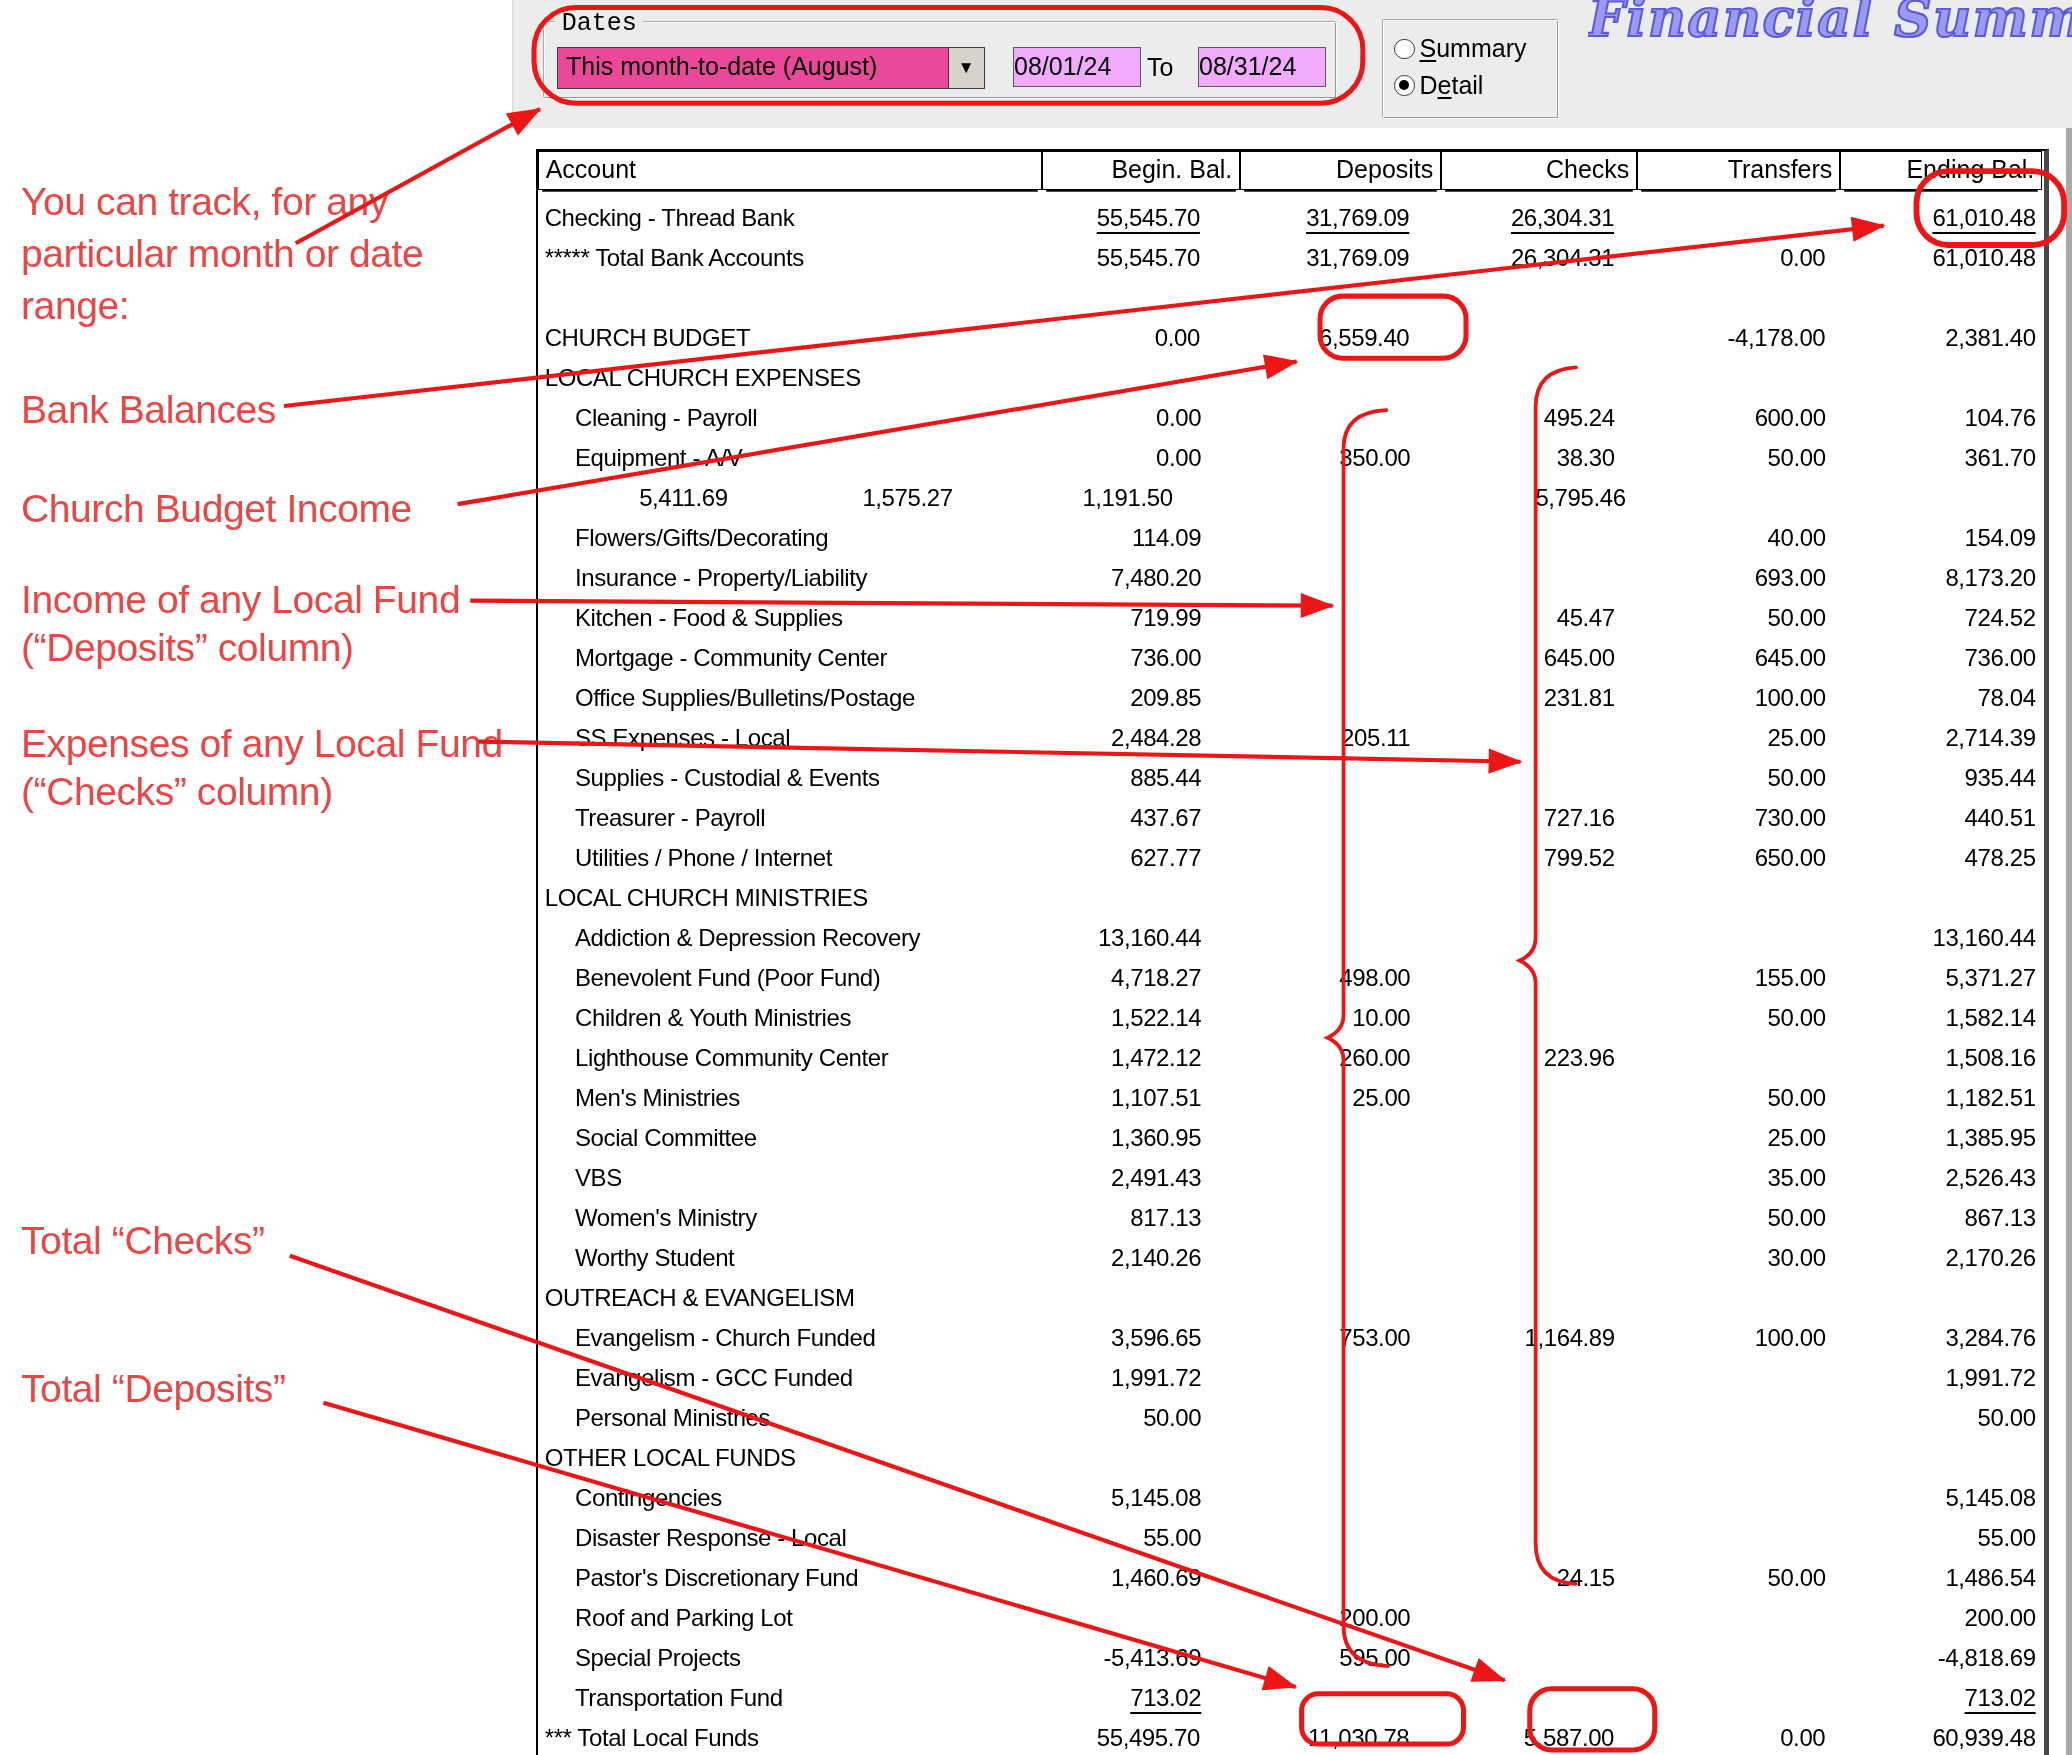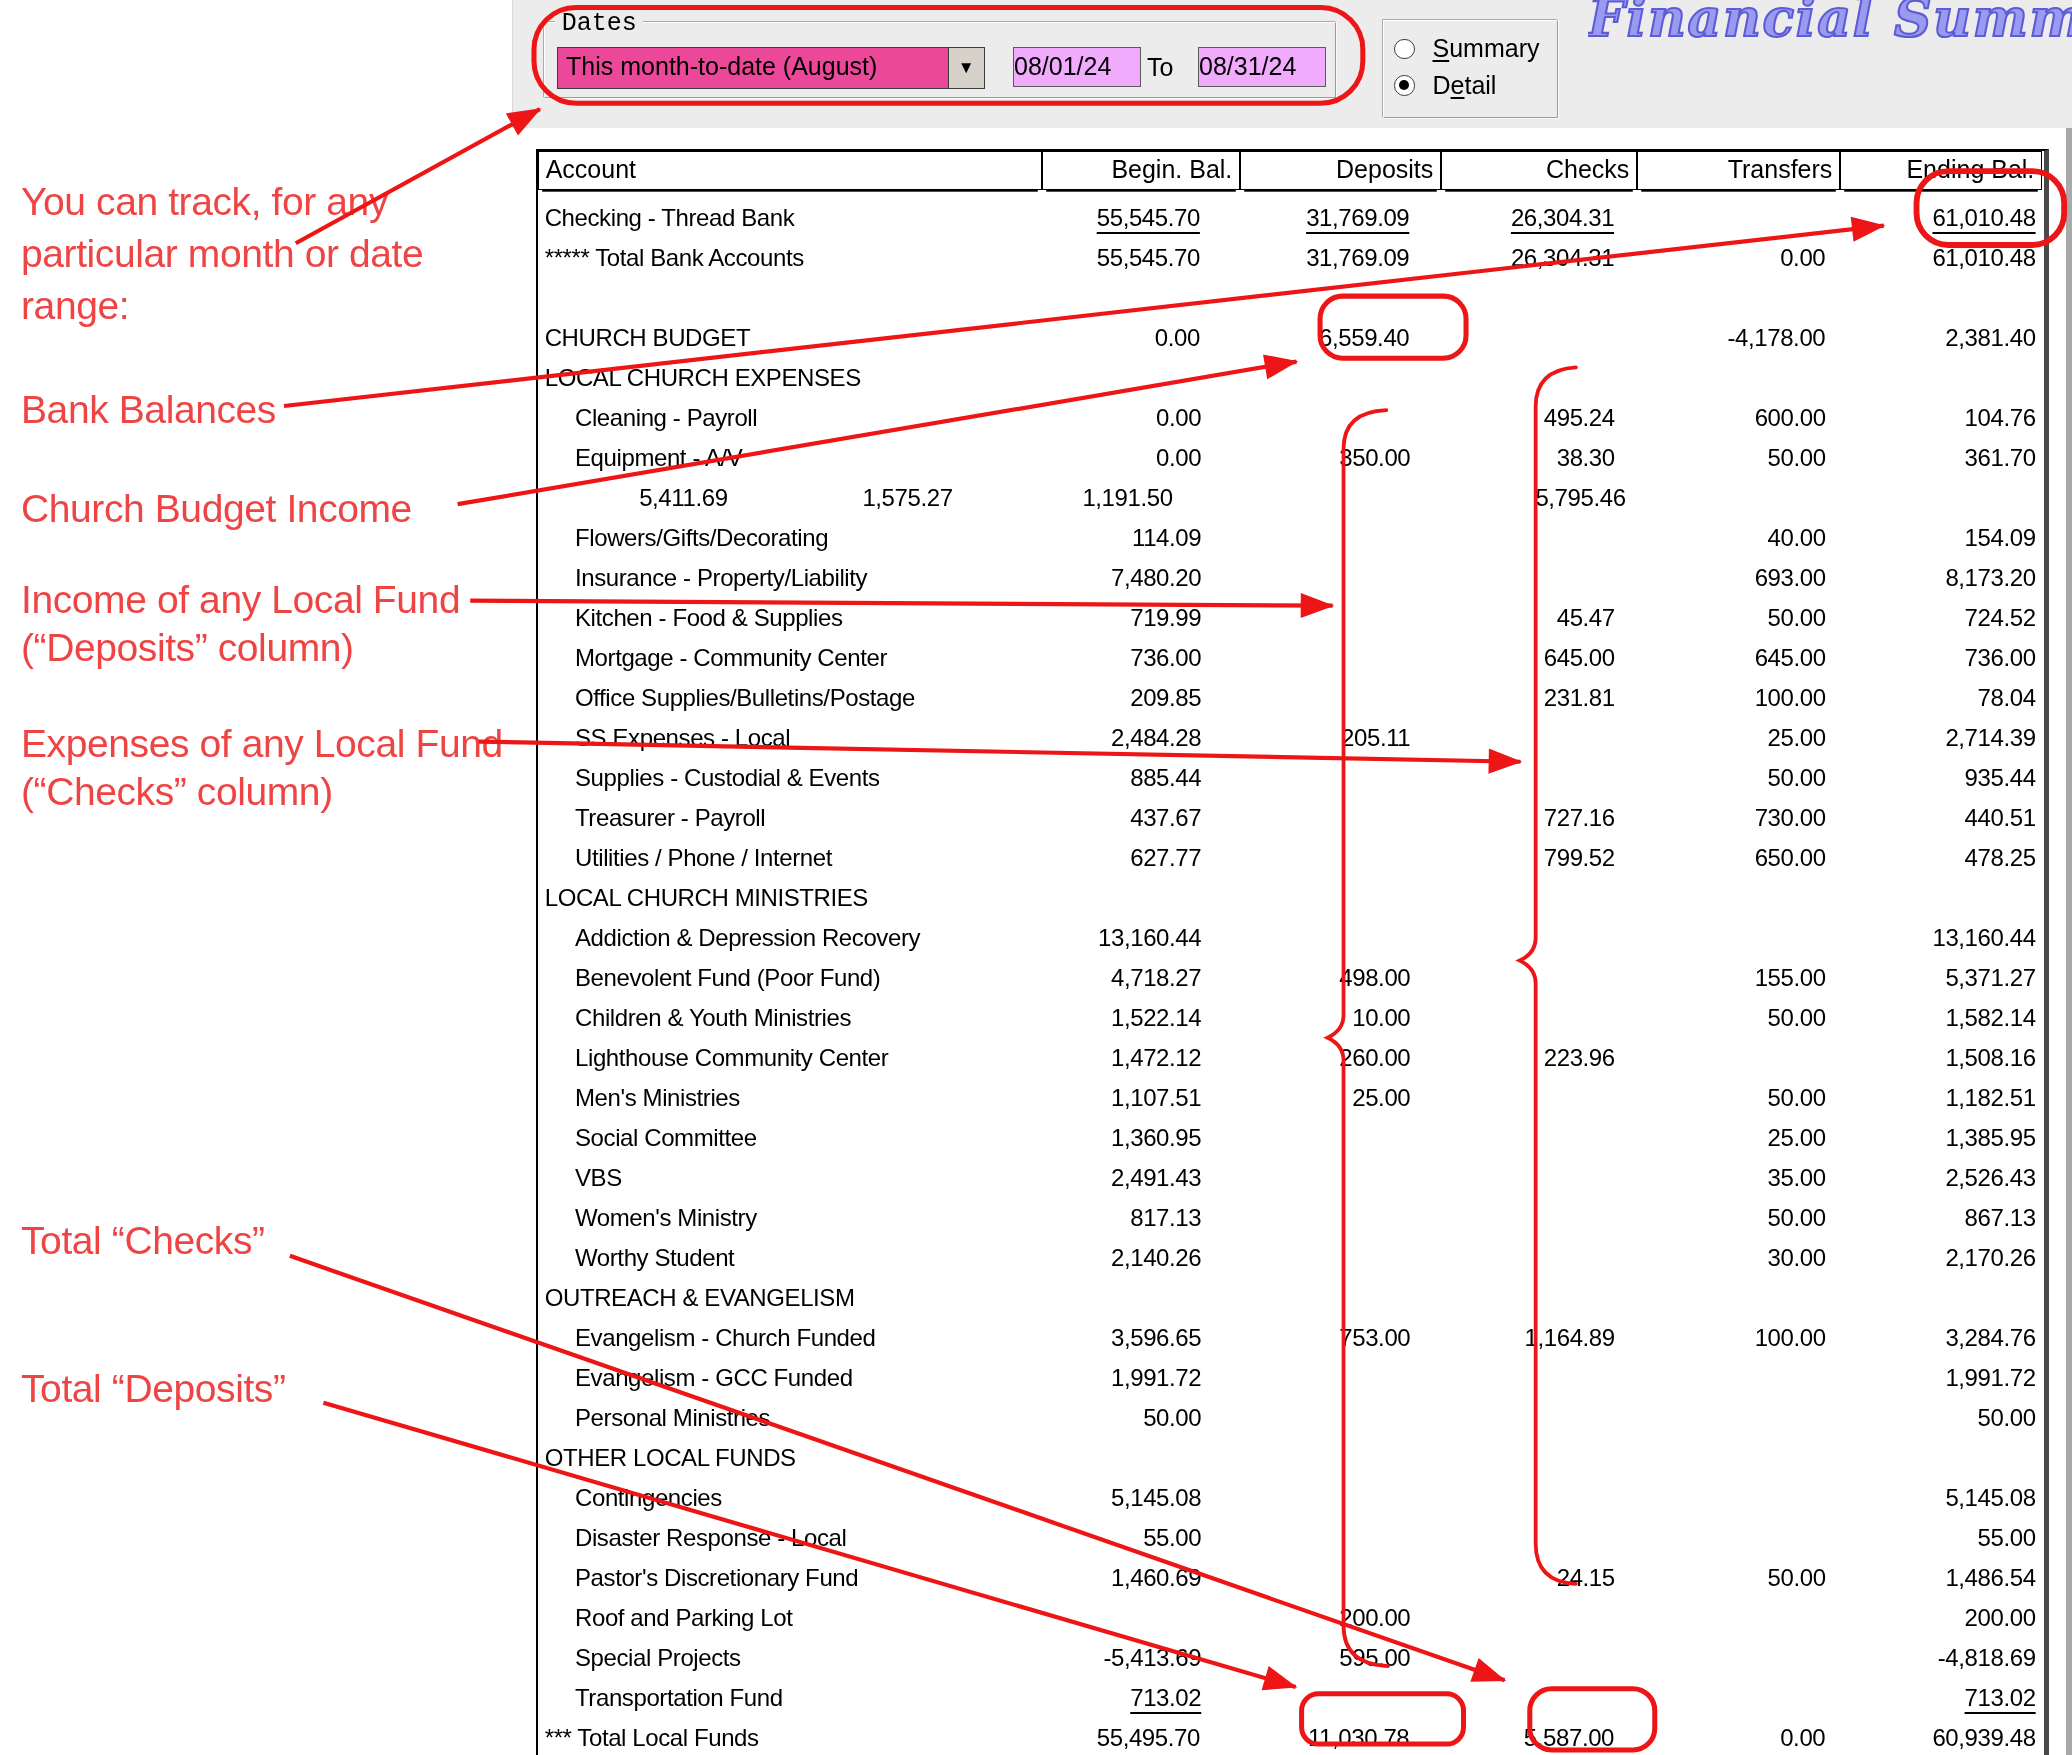--- a/index.html
+++ b/index.html
@@ -19,21 +19,21 @@
   .combo-text{flex:1;font-size:25px;line-height:37px;padding-left:8.4px;white-space:nowrap;overflow:hidden;}
   .combo-btn{width:35px;border-left:1.7px solid #3c3c3c;background:#d6d2ca;display:flex;align-items:center;justify-content:center;font-size:17px;color:#000;}
   .datefield{position:absolute;top:23.5px;height:40px;background:#f0abfc;border:1.7px solid #5a5a5a;
     font-size:25px;line-height:37px;box-sizing:border-box;}
   .df1{left:468px;width:128px;}
   .df2{left:653px;width:128px;}
   .to-label{position:absolute;left:602px;top:30px;font-size:25px;}
   
   .view-panel{left:1383px;top:20px;width:173px;height:96px;background:#ececec;border:1.7px groove #e8e8e8;
     border-color:#ffffff #9a9a9a #9a9a9a #ffffff;box-shadow:-0.8px -0.8px 0 #9a9a9a,0.8px 0.8px 0 #ffffff;}
-  .radio-row{position:absolute;left:10px;display:flex;align-items:center;gap:18px;font-size:25px;}
+  .radio-row{position:absolute;left:10px;display:flex;align-items:center;gap:5px;font-size:25px;}
   .r1{top:13.4px;} .r2{top:50px;}
   .radio{width:18.5px;height:18.5px;border-radius:50%;border:1.7px solid #3c3c3c;background:#fff;position:relative;flex:none;}
   .radio.sel::after{content:"";position:absolute;left:4.2px;top:4.2px;width:10px;height:10px;border-radius:50%;background:#000;}
   .ac{text-decoration:underline;text-underline-offset:3.4px;}
   
   .note{left:21px;color:#ef4444;font-size:39px;line-height:52px;letter-spacing:-0.4px;}
   .n-intro{top:176px;}
   .n-bank{top:384px;}
   .n-cbi{top:483px;}
   .n-inc{top:576px;line-height:48px;}

